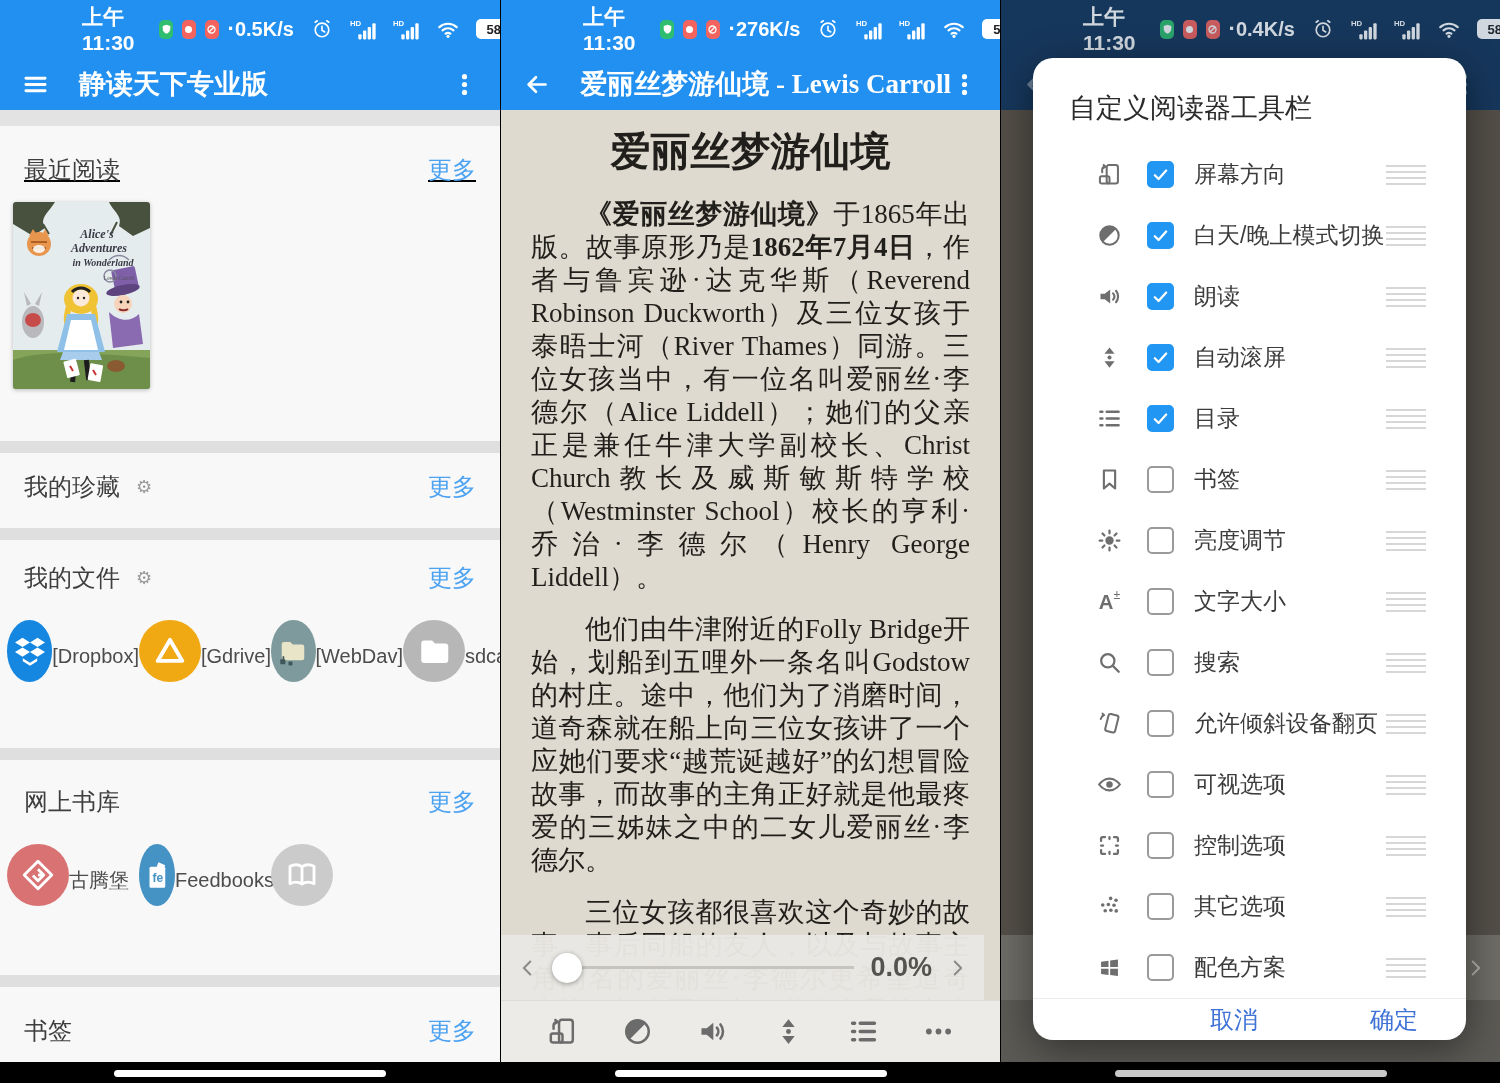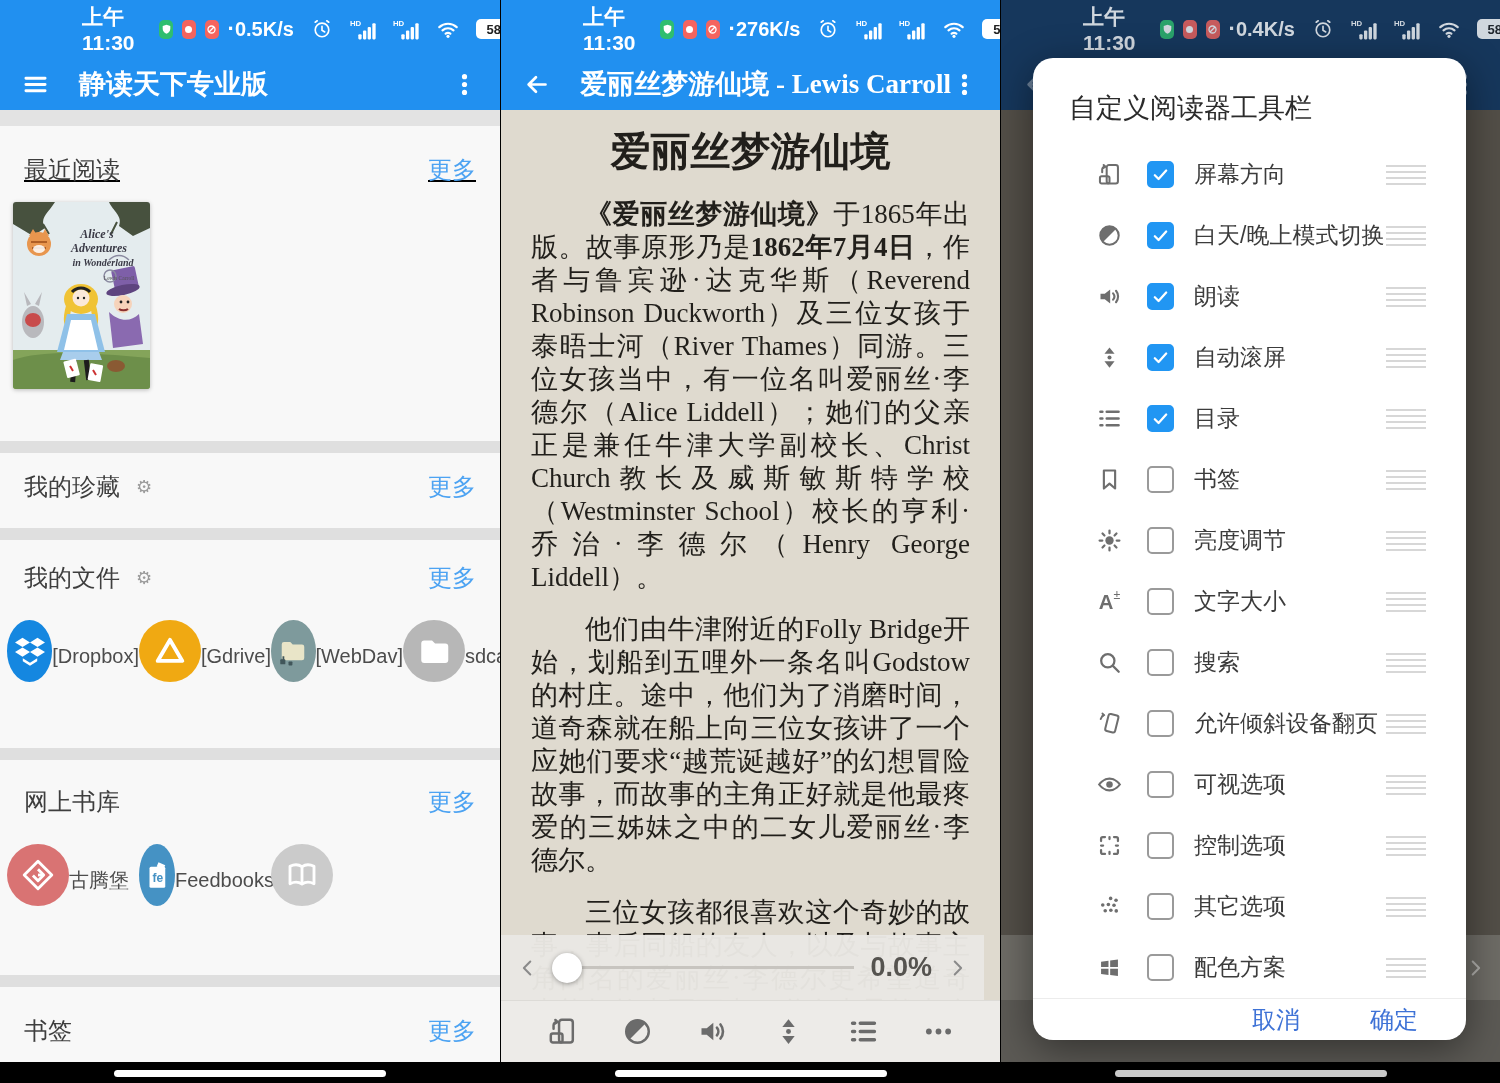--- a/index.html
+++ b/index.html
@@ -95,21 +95,21 @@
   .ricon { width:27px; height:27px; color:#6e6e6e; flex:0 0 auto; }
   .checkbox { width:27px; height:27px; border:2.5px solid #9a9a9a; border-radius:5px; margin-left:24px;
               flex:0 0 auto; display:flex; align-items:center; justify-content:center; background:#fff; }
   .checkbox svg { width:21px; height:21px; display:none; }
   .checkbox.checked { background:#2196f3; border-color:#2196f3; }
   .checkbox.checked svg { display:block; }
   .rlabel { margin-left:20px; font-size:23px; color:#3c3c3c; white-space:nowrap; }
   .handle { margin-left:auto; width:40px; height:20px;
             background:repeating-linear-gradient(#d7d7d7 0 2px, transparent 2px 6px); }
   .dlg-footer { height:42px; margin-top:auto; border-top:1px solid #ececec; display:flex; align-items:center;
-                justify-content:flex-end; gap:70px; padding-right:48px; }
+                justify-content:flex-end; gap:112px; padding-right:48px; }
   .dlg-btn { font-size:24px; color:#3e72d6; }
 </style>
 </head>
 <body>
 
 <svg width="0" height="0" style="position:absolute">
   <defs>
     <symbol id="i-clock" viewBox="0 0 24 24">
         <g fill="none" stroke="currentColor" stroke-width="1.8" stroke-linecap="round">
           <circle cx="12" cy="13" r="7.4"></circle>

